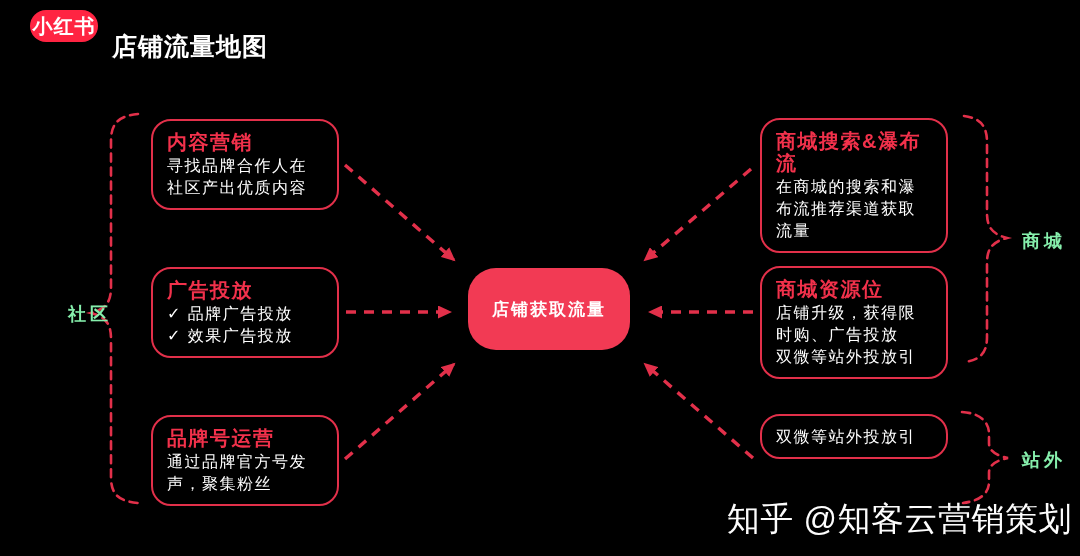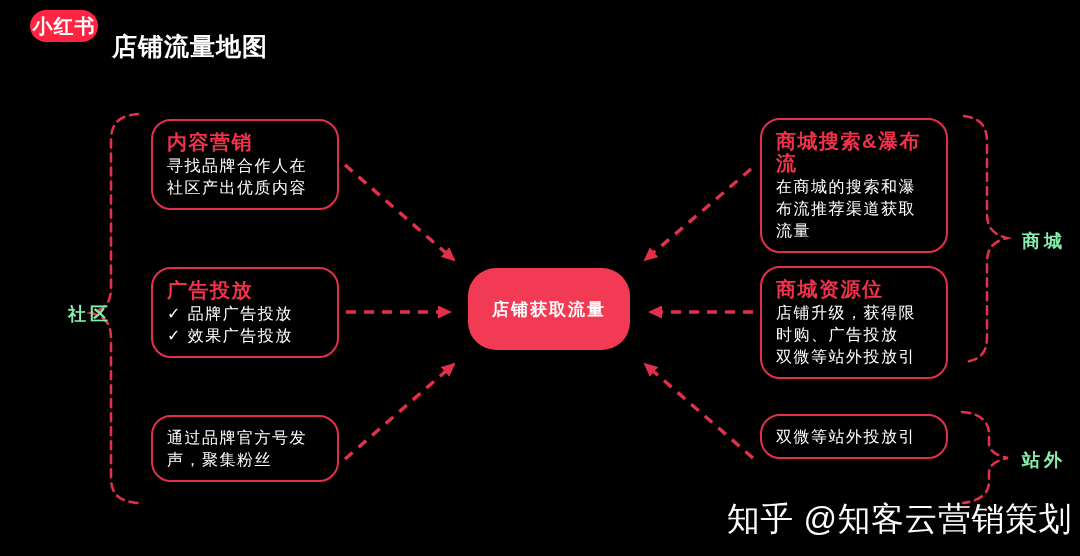--- a/index.html
+++ b/index.html
@@ -100,20 +100,21 @@
     <div class="node-line">社区产出优质内容</div>
   </div>
 
   <div class="node" style="left:151px;top:267px">
     <div class="node-title">广告投放</div>
     <div class="node-line">✓ 品牌广告投放</div>
     <div class="node-line">✓ 效果广告投放</div>
   </div>
 
   <div class="node" style="left:151px;top:415px">
+    <div class="node-title">品牌号运营</div>
     <div class="node-line">通过品牌官方号发</div>
     <div class="node-line">声，聚集粉丝</div>
   </div>
 
   <div class="node" style="left:760px;top:118px">
     <div class="node-title">商城搜索&amp;瀑布流</div>
     <div class="node-line">在商城的搜索和瀑</div>
     <div class="node-line">布流推荐渠道获取</div>
     <div class="node-line">流量</div>
   </div>

